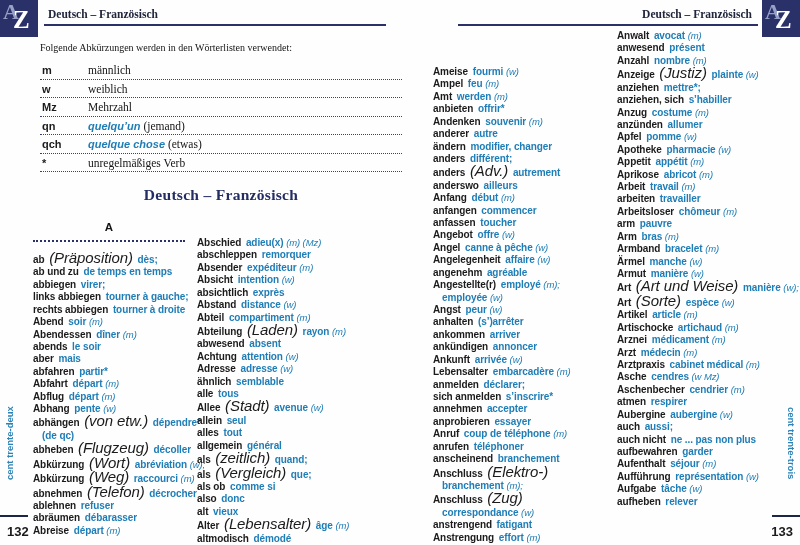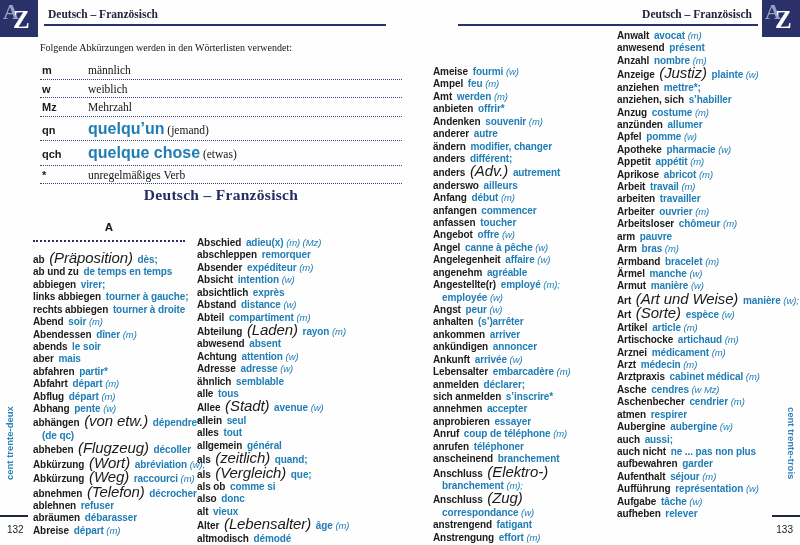--- a/index.html
+++ b/index.html
@@ -17,21 +17,21 @@
   .head-rule{position:absolute;top:24px;border-top:2px solid #2a3168;height:0;}
   .hr-left{left:44px;width:342px;} .hr-right{left:458px;width:300px;}
   
   .intro{position:absolute;left:40px;top:42px;width:370px;
         font-family:"Liberation Serif",serif;font-size:10px;color:#141414;}
   .abbr-table{position:absolute;left:40px;top:61px;width:362px;}
   .abbr-row{display:flex;align-items:baseline;padding:3px 0 2.5px 2px;
         border-bottom:1.6px dotted #33437a;}
   .abbr-key{width:46px;flex:0 0 46px;font-weight:700;font-size:11px;color:#1b1b1b;}
   .abbr-def{font-family:"Liberation Serif",serif;font-size:11.5px;color:#141414;}
-  .a-fr{font-family:"Liberation Sans",sans-serif;font-weight:700;font-size:16px;color:#1f7db6;}
+  .a-fr{font-family:"Liberation Sans",sans-serif;font-weight:700;font-size:11px;color:#1f7db6;font-style:italic;}
   .a-def{font-family:"Liberation Serif",serif;}
   
   .section-heading{position:absolute;left:40px;top:186px;width:362px;text-align:center;
         font-family:"Liberation Serif",serif;font-weight:700;font-size:15.5px;
         letter-spacing:.3px;color:#232d64;}
   .letter-header{position:absolute;left:33px;top:221px;width:152px;text-align:center;
         font-weight:700;font-size:11.5px;color:#141414;
         padding-bottom:7px;border-bottom:2.5px dotted #2a3168;}
   
   .col{position:absolute;}
@@ -45,21 +45,21 @@
   .s-n{font-style:italic;color:#1b1b1b;font-size:15px;margin-right:2px;}
   .s-fr{font-weight:700;color:#1f7db6;}
   .s-g{font-style:italic;color:#1f7db6;font-size:9.5px;}
   
   .side-label{position:absolute;top:390px;height:106px;display:flex;align-items:center;
         justify-content:center;font-weight:700;font-size:9.5px;color:#2b83b8;}
   .sl-left{left:1px;width:16px;writing-mode:vertical-rl;transform:rotate(180deg);}
   .sl-right{right:1px;width:16px;writing-mode:vertical-rl;}
   .foot-rule{position:absolute;top:515px;border-top:2px solid #1d2548;height:0;width:28px;}
   .fr-left{left:0;} .fr-right{right:0;}
-  .page-number{position:absolute;top:524px;font-weight:400;font-size:10px;color:#1b1b1b;}
+  .page-number{position:absolute;top:524px;font-weight:700;font-size:13px;color:#1b1b1b;}
   .pn-left{left:7px;} .pn-right{right:7px;}
 </style>
 </head>
 <body>
 
 <div class="page">
 
   <div class="logo logo-left">
     <span class="la">A</span>
     <span class="lz">Z</span>
@@ -204,21 +204,20 @@
       <div class="entry-line"><span class="s-de">anziehen</span> <span class="s-fr">mettre*;</span></div>
       <div class="entry-line"><span class="s-de">anziehen, sich</span> <span class="s-fr">s’habiller</span></div>
       <div class="entry-line"><span class="s-de">Anzug</span> <span class="s-fr">costume</span> <span class="s-g">(m)</span></div>
       <div class="entry-line"><span class="s-de">anzünden</span> <span class="s-fr">allumer</span></div>
       <div class="entry-line"><span class="s-de">Apfel</span> <span class="s-fr">pomme</span> <span class="s-g">(w)</span></div>
       <div class="entry-line"><span class="s-de">Apotheke</span> <span class="s-fr">pharmacie</span> <span class="s-g">(w)</span></div>
       <div class="entry-line"><span class="s-de">Appetit</span> <span class="s-fr">appétit</span> <span class="s-g">(m)</span></div>
       <div class="entry-line"><span class="s-de">Aprikose</span> <span class="s-fr">abricot</span> <span class="s-g">(m)</span></div>
       <div class="entry-line"><span class="s-de">Arbeit</span> <span class="s-fr">travail</span> <span class="s-g">(m)</span></div>
       <div class="entry-line"><span class="s-de">arbeiten</span> <span class="s-fr">travailler</span></div>
-      <div class="entry-line"><span class="s-de">Arbeiter</span> <span class="s-fr">ouvrier</span> <span class="s-g">(m)</span></div>
       <div class="entry-line"><span class="s-de">Arbeitsloser</span> <span class="s-fr">chômeur</span> <span class="s-g">(m)</span></div>
       <div class="entry-line"><span class="s-de">arm</span> <span class="s-fr">pauvre</span></div>
       <div class="entry-line"><span class="s-de">Arm</span> <span class="s-fr">bras</span> <span class="s-g">(m)</span></div>
       <div class="entry-line"><span class="s-de">Armband</span> <span class="s-fr">bracelet</span> <span class="s-g">(m)</span></div>
       <div class="entry-line"><span class="s-de">Ärmel</span> <span class="s-fr">manche</span> <span class="s-g">(w)</span></div>
       <div class="entry-line"><span class="s-de">Armut</span> <span class="s-fr">manière</span> <span class="s-g">(w)</span></div>
       <div class="entry-line"><span class="s-de">Art</span> <span class="s-n">(Art und Weise)</span> <span class="s-fr">manière</span> <span class="s-g">(w);</span></div>
       <div class="entry-line"><span class="s-de">Art</span> <span class="s-n">(Sorte)</span> <span class="s-fr">espèce</span> <span class="s-g">(w)</span></div>
       <div class="entry-line"><span class="s-de">Artikel</span> <span class="s-fr">article</span> <span class="s-g">(m)</span></div>
       <div class="entry-line"><span class="s-de">Artischocke</span> <span class="s-fr">artichaud</span> <span class="s-g">(m)</span></div>

